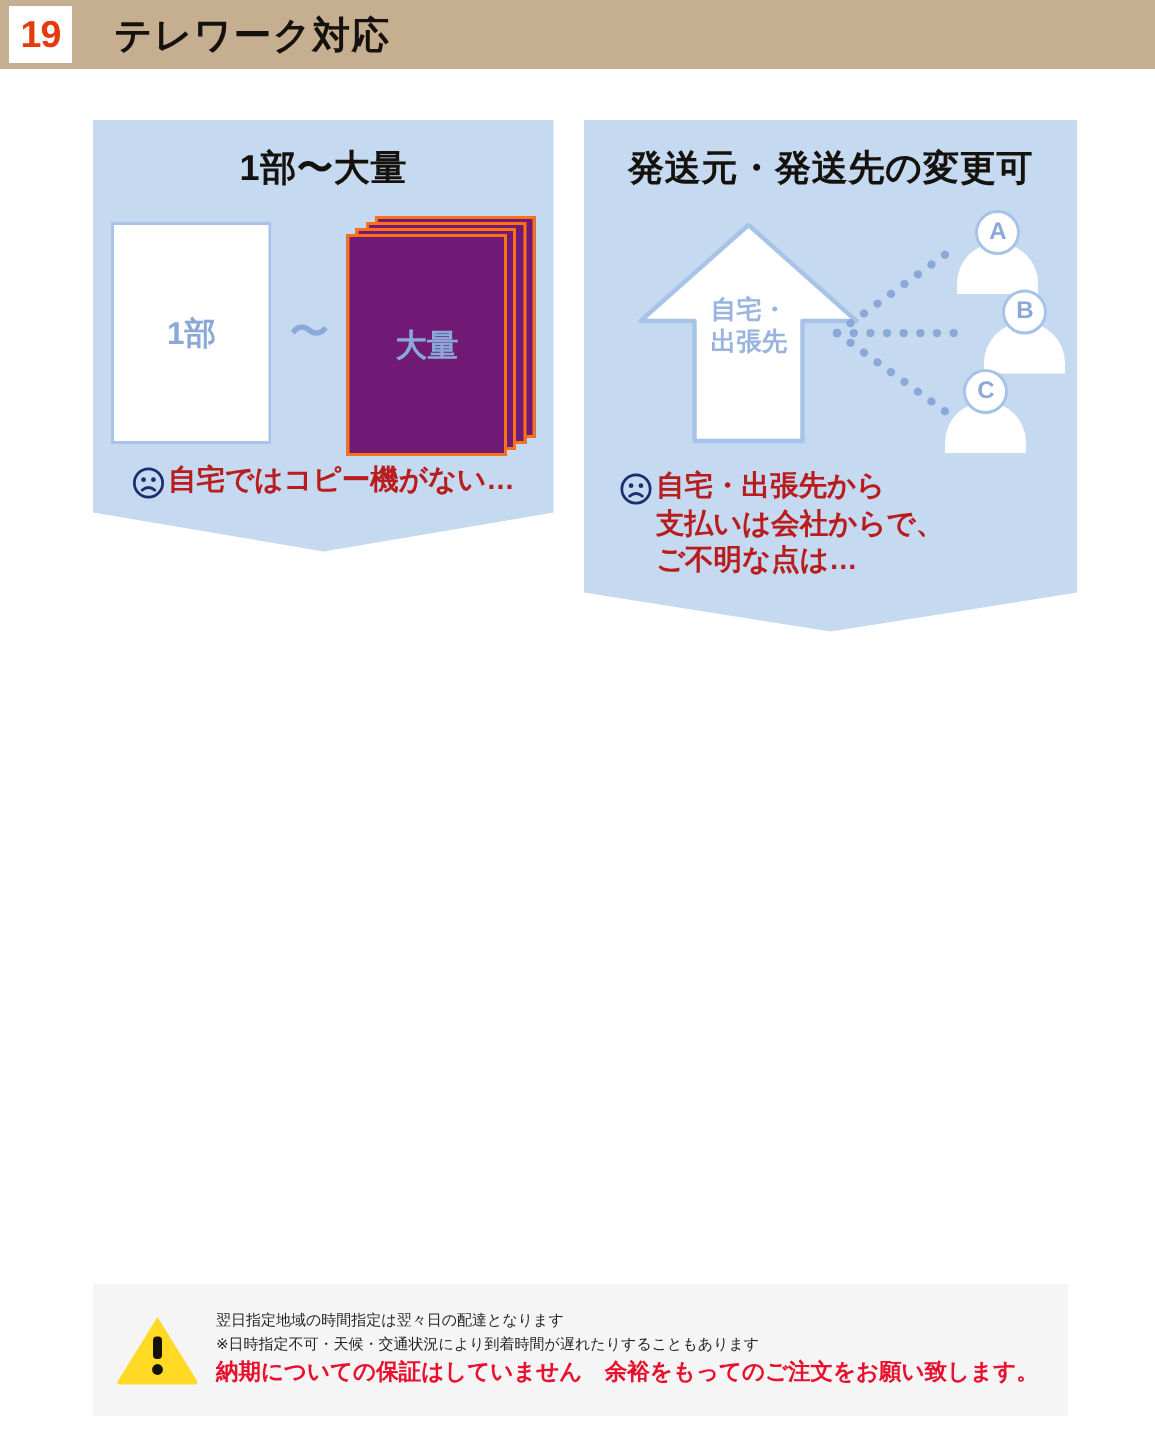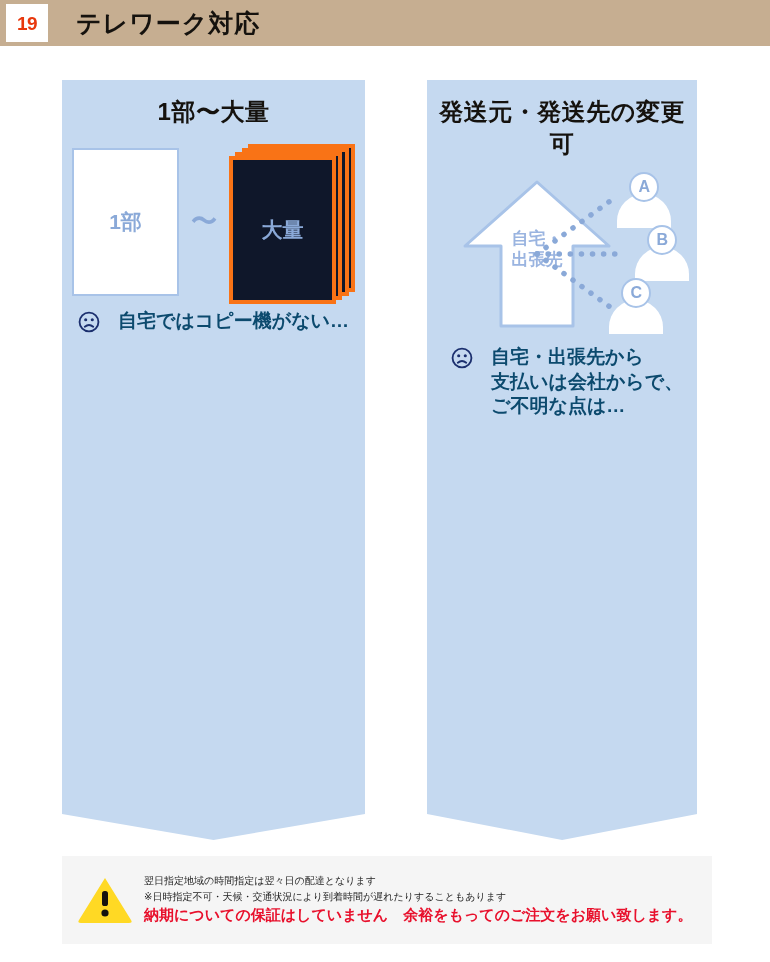--- a/index.html
+++ b/index.html
@@ -14,35 +14,35 @@
   
   .header {
     position: absolute; left: 0; top: 0; width: 770px; height: 46px;
     background: #c6ae91;
     display: flex; align-items: center;
   }
   .header-badge {
     width: 42px; height: 38px; margin-left: 6px;
     background: #ffffff;
     display: flex; align-items: center; justify-content: center;
-    color: #e8380d; font-weight: bold; font-size: 19px; line-height: 1;
+    color: #e8380d; font-weight: bold; font-size: 25px; line-height: 1;
     letter-spacing: -0.5px;
   }
   .header-title {
     margin-left: 28px; color: #15120e;
     font-size: 25px; font-weight: bold; letter-spacing: 1px;
   }
 
   
   .columns {
     position: absolute; left: 62px; top: 80px;
     width: 650px; height: 760px;
     display: flex; gap: 20px;
   }
-  .col { width: 345px; position: relative; display: flex; flex-direction: row; }
+  .col { width: 345px; position: relative; display: flex; flex-direction: column; }
   .col-right { width: 345px; }
 
   
   .blue-box {
     position: relative;
     background: #c5d9f0;
     width: 100%;
     -webkit-clip-path: polygon(0 0, 100% 0, 100% calc(100% - 26px), 50% 100%, 0 calc(100% - 26px));
     clip-path: polygon(0 0, 100% 0, 100% calc(100% - 26px), 50% 100%, 0 calc(100% - 26px));
     padding: 16px 10px 34px 10px;
@@ -59,21 +59,21 @@
   }
   .doc-single {
     width: 107px; height: 148px; background: #fff; border: 2px solid #a8c3e8;
     display: flex; align-items: center; justify-content: center;
     color: #8aa9d8; font-size: 21px; font-weight: bold;
   }
   .tilde { color: #8aa9d8; font-size: 26px; font-weight: bold; padding: 0 2px; }
   .doc-stack { position: relative; width: 126px; height: 156px; }
   .doc-stack .sheet {
     position: absolute; width: 107px; height: 148px;
-    background: #0f172a; border: 4px solid #f97316;
+    background: #701a75; border: 2px solid #f97316;
   }
   .doc-stack .s1 { left: 19px; top: 0px; }
   .doc-stack .s2 { left: 13px; top: 4px; }
   .doc-stack .s3 { left: 6px; top: 8px; }
   .doc-stack .s4 {
     left: 0px; top: 12px;
     display: flex; align-items: center; justify-content: center;
     color: #8aa9d8; font-size: 21px; font-weight: bold;
   }
 
@@ -101,22 +101,22 @@
     z-index: 2;
   }
   .person .body {
     position: absolute; left: 50%; top: 22px; transform: translateX(-50%);
     width: 54px; height: 34px; background: #fff;
     border-radius: 27px 27px 0 0;
   }
 
   
   .sad-note {
-    display: flex; align-items: flex-start; gap: 18px;
-    color: #0c4a6e; font-size: 19px; font-weight: bold; line-height: 1.3;
+    display: flex; align-items: flex-start; gap: 2px;
+    color: #b91c1c; font-size: 19px; font-weight: bold; line-height: 1.3;
     padding: 0 4px;
   }
   .sad-note.center { justify-content: center; }
   .sad-face {
     flex: 0 0 auto; width: 22px; height: 22px; margin-top: 2px;
   }
   .sad-text { }
   .sad-text div { white-space: nowrap; }
 
   

